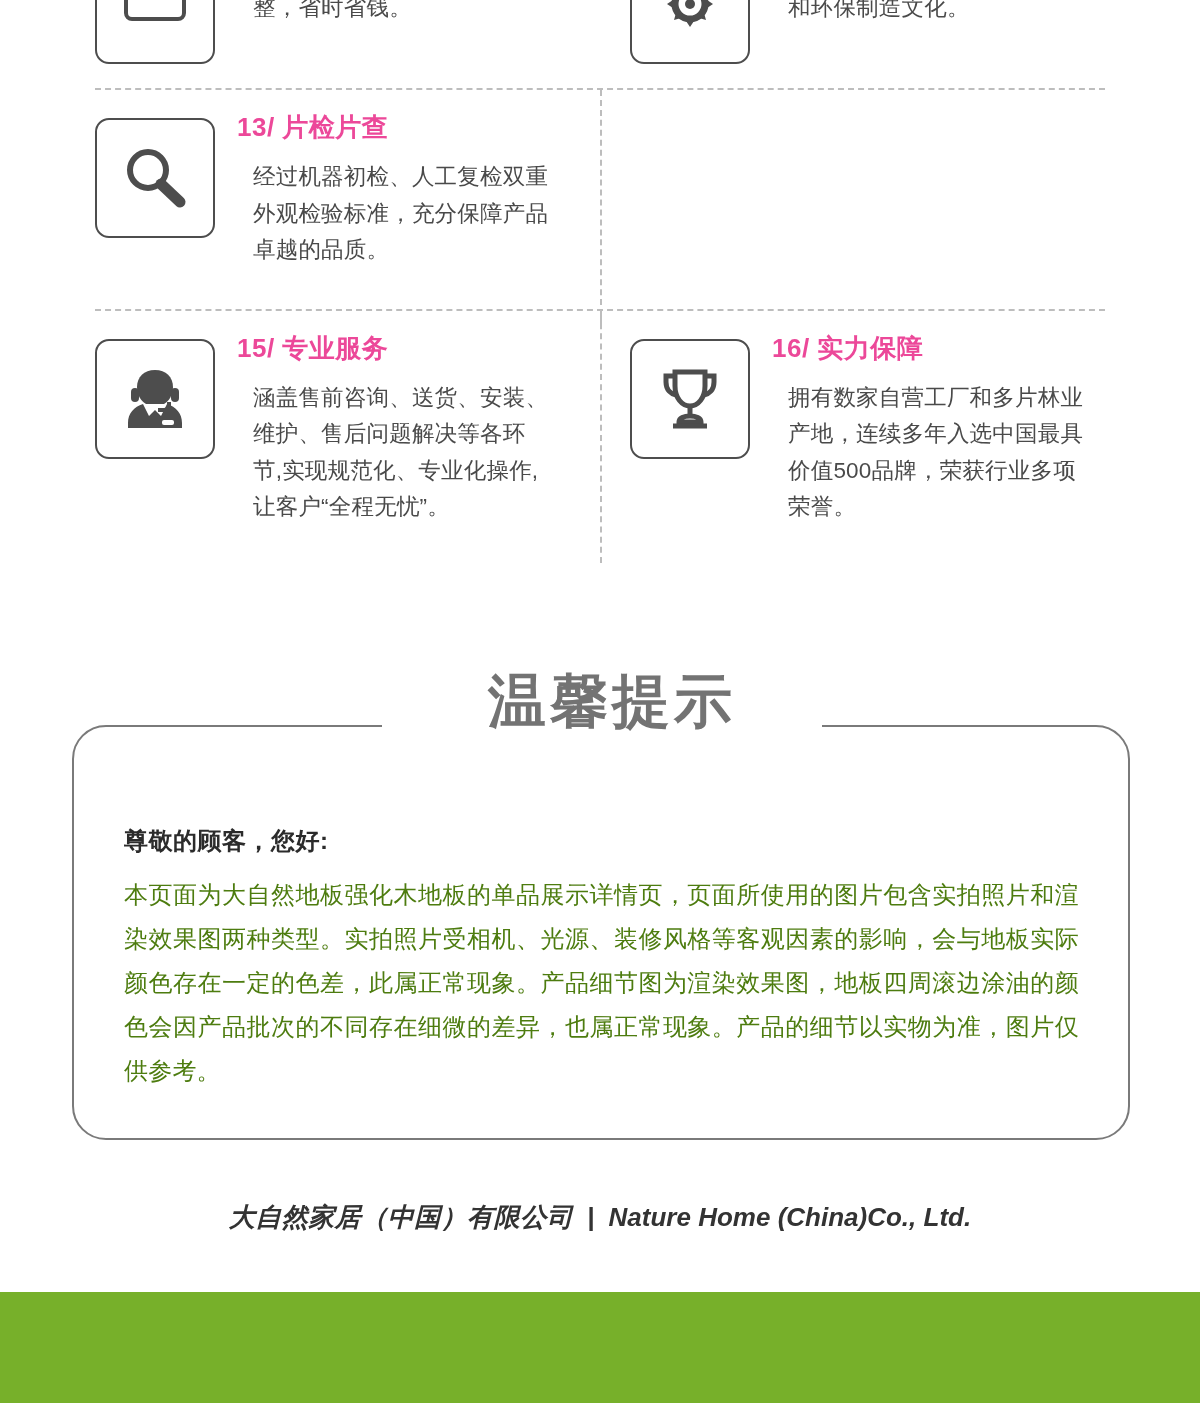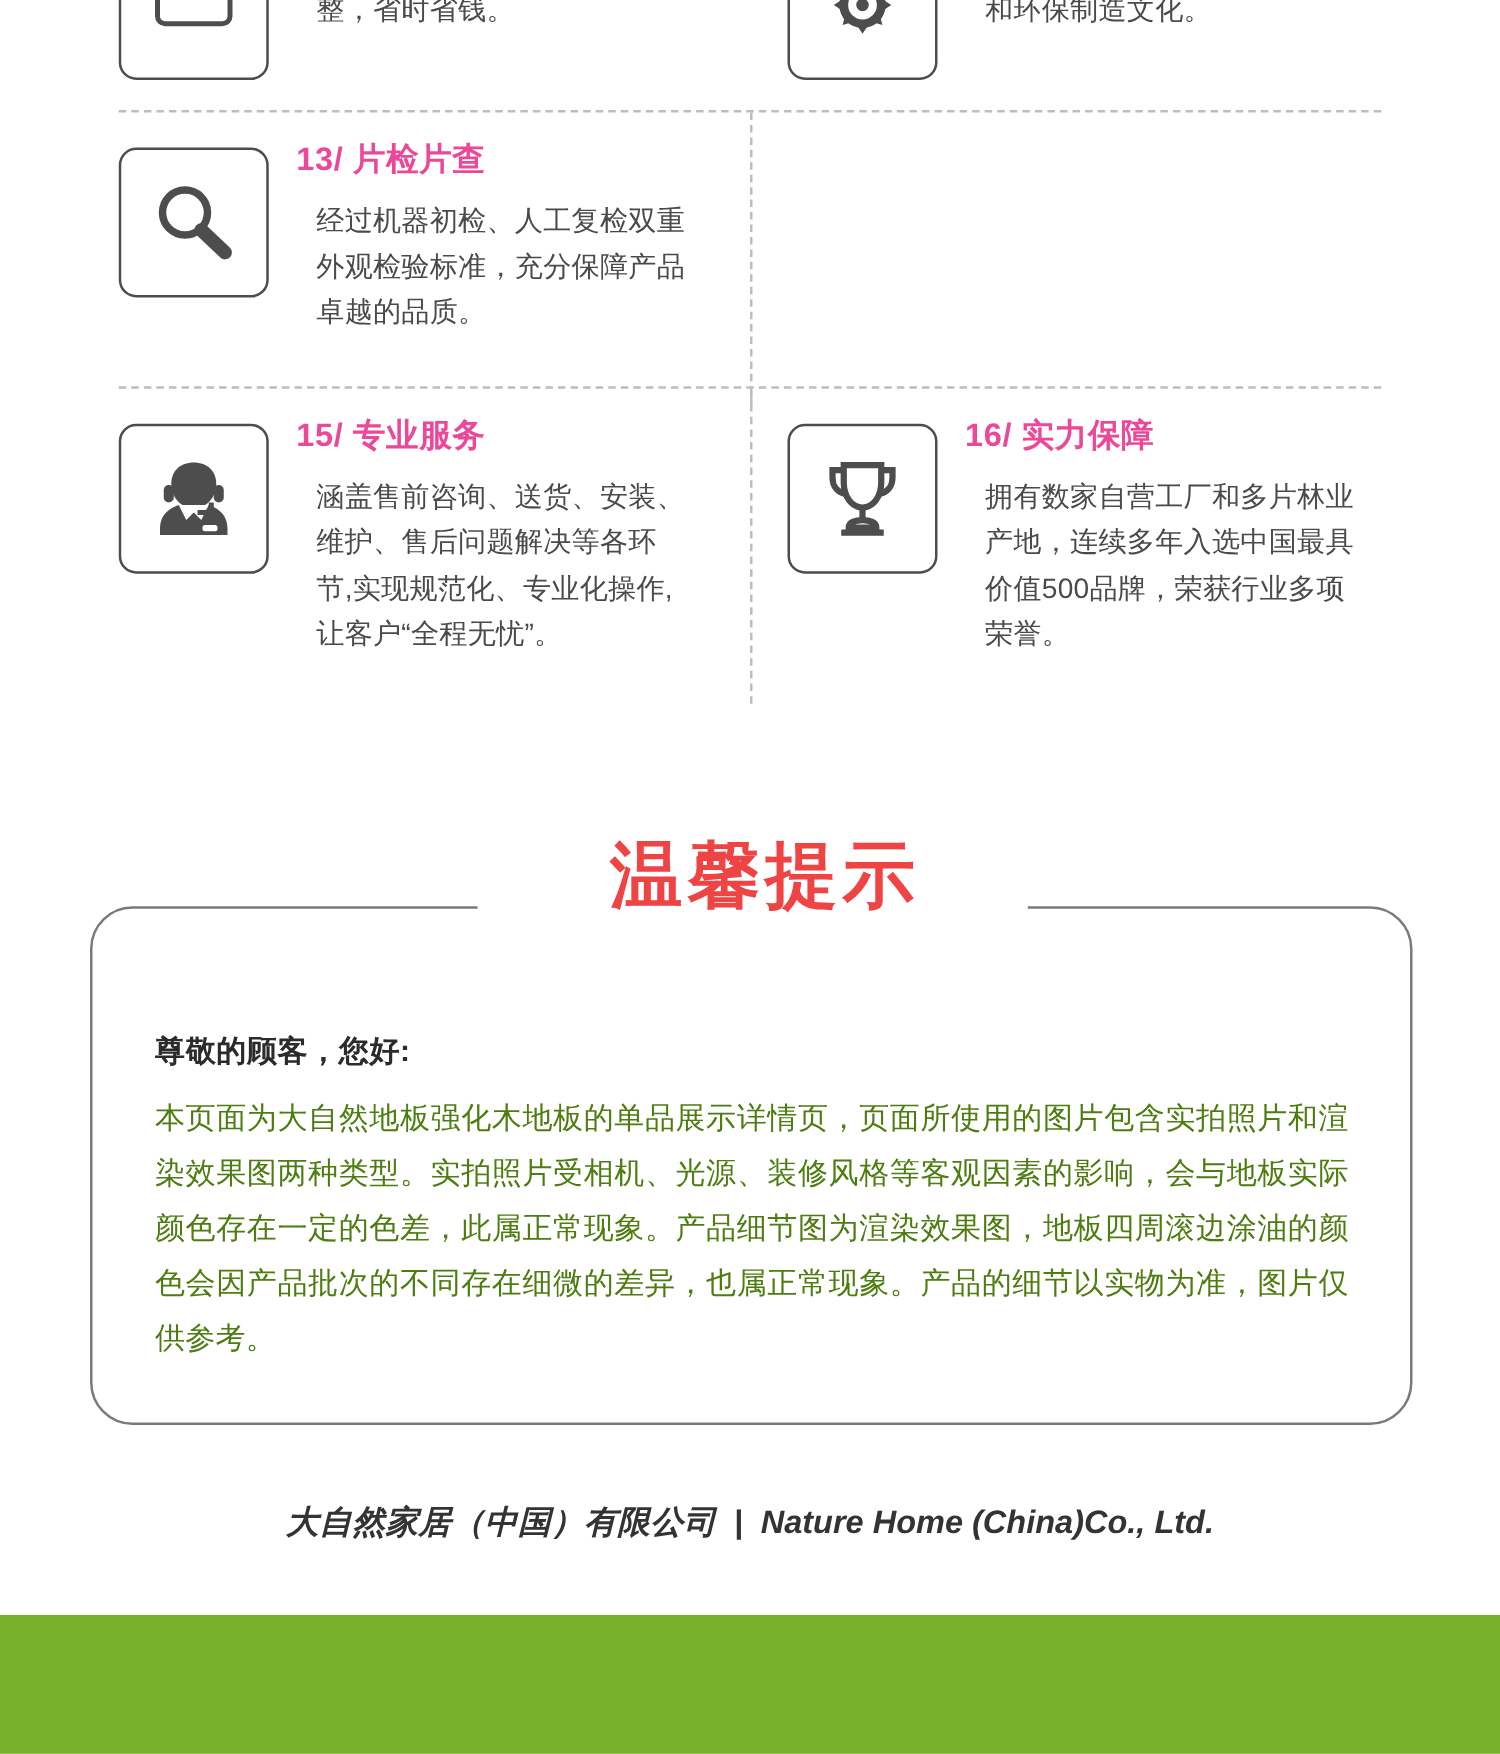--- a/index.html
+++ b/index.html
@@ -108,21 +108,21 @@
   .notice-title {
     position: absolute;
     left: 330px;
     top: -58px;
     width: 400px;
     text-align: center;
     background: #ffffff;
     font-size: 58px;
     font-weight: bold;
     letter-spacing: 4px;
-    color: #ef4444;
+    color: #737373;
     line-height: 1.05;
     padding: 4px 10px;
   }
   
   .title-mask {
     position: absolute;
     left: 310px;
     top: -6px;
     width: 440px;
     height: 14px;

